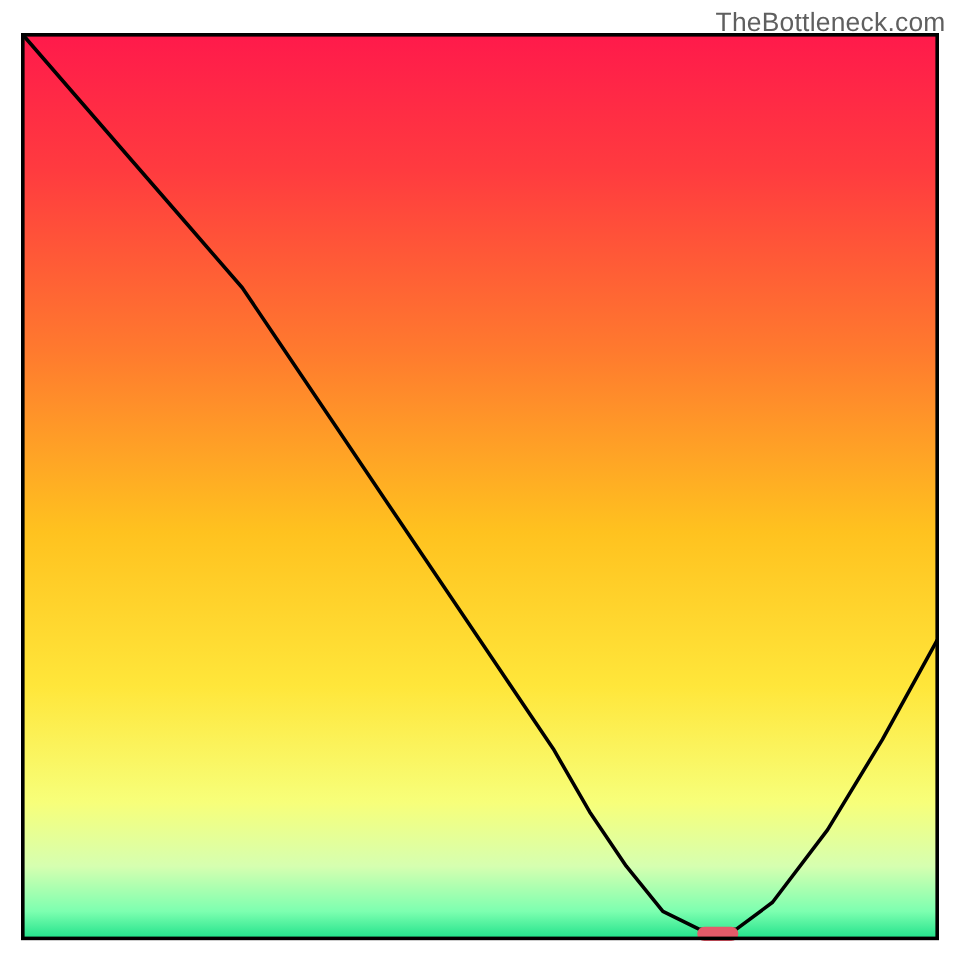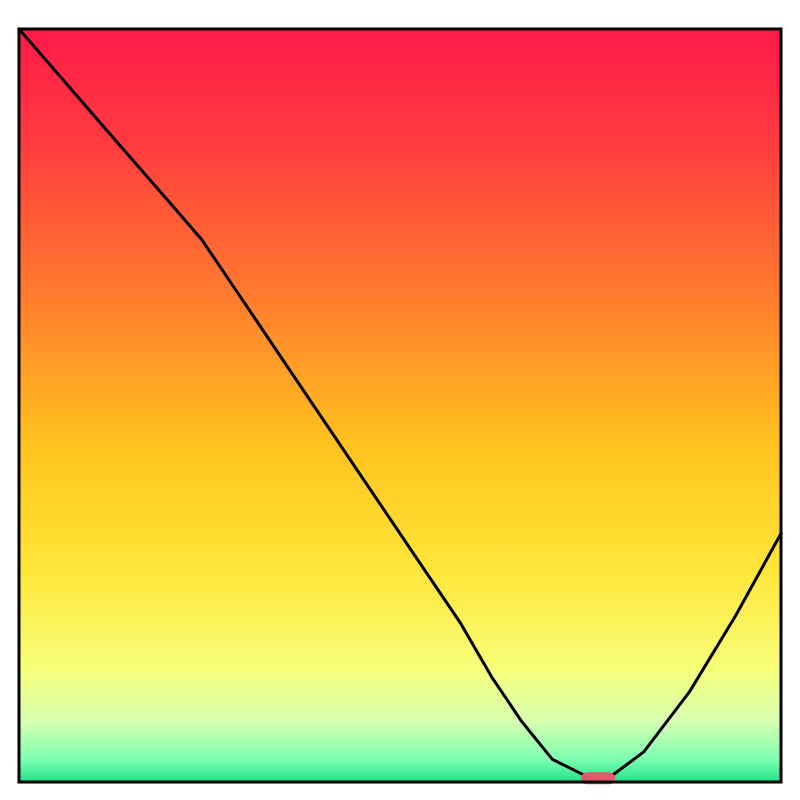--- a/index.html
+++ b/index.html
@@ -28,20 +28,21 @@
     position: absolute;
     top: 0;
     left: 0;
   }
 </style>
 </head>
 <body>
 
 <div class="container">
 
+  <div class="watermark">TheBottleneck.com</div>
 
   <svg class="chart" width="800" height="800" viewBox="0 0 800 800">
     <defs>
       <linearGradient id="bg-grad" x1="0" y1="0" x2="0" y2="1">
           <stop offset="0%" stop-color="#ff1a4b"></stop>
           <stop offset="15%" stop-color="#ff3b3f"></stop>
           <stop offset="35%" stop-color="#ff7a2e"></stop>
           <stop offset="55.00000000000001%" stop-color="#ffc21f"></stop>
           <stop offset="72%" stop-color="#ffe63a"></stop>
           <stop offset="85%" stop-color="#f7ff7a"></stop>

